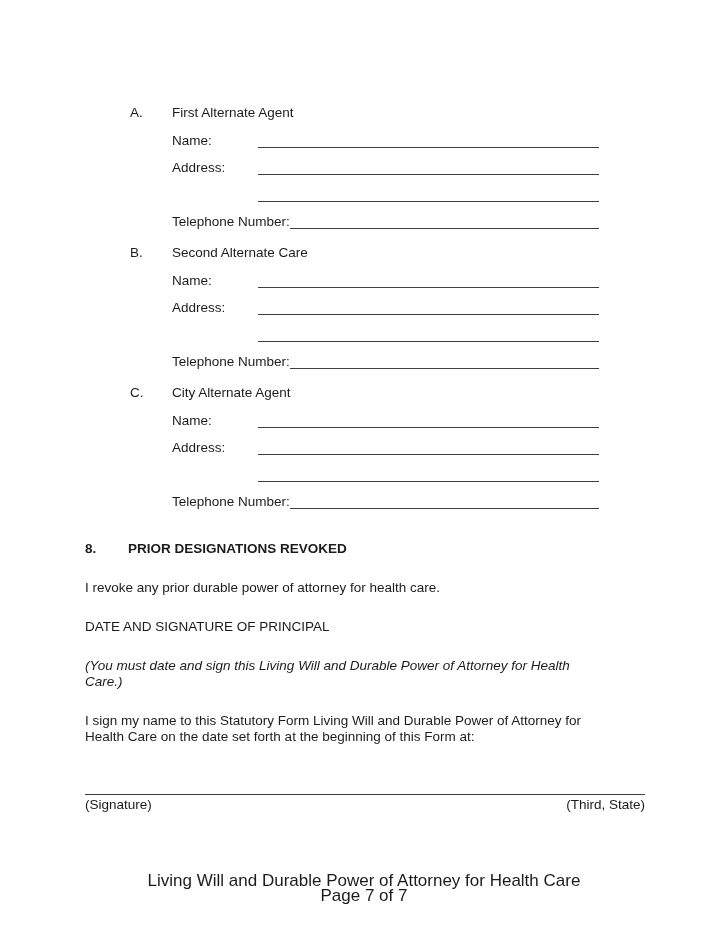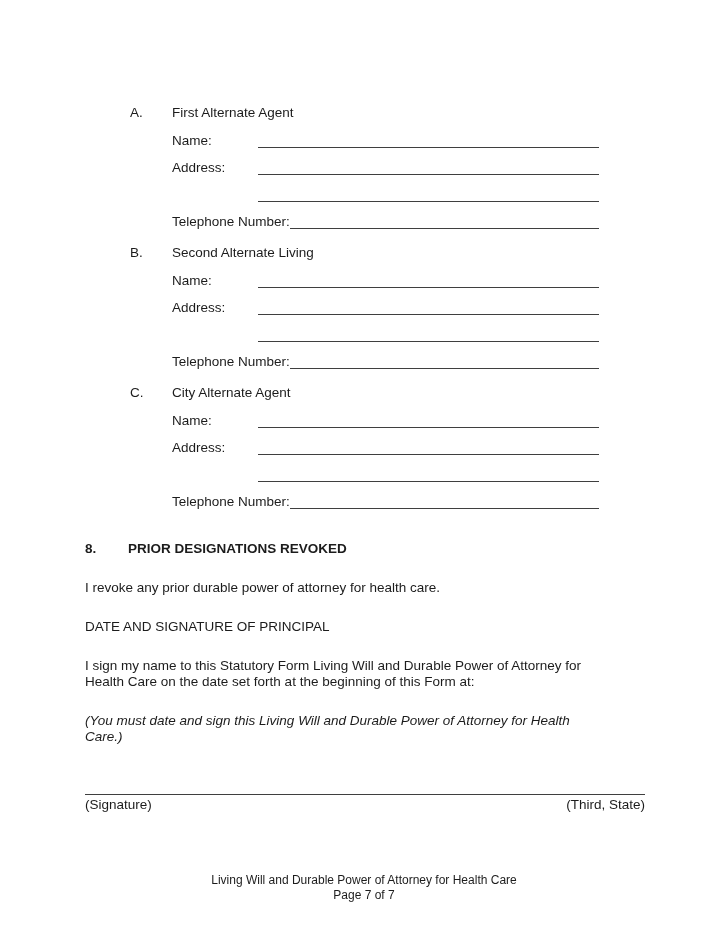--- a/index.html
+++ b/index.html
@@ -64,21 +64,21 @@
   .sig-labels {
     display: flex;
     justify-content: space-between;
     padding-top: 2px;
     line-height: 16px;
   }
   .footer {
     margin-top: 60px;
     width: 100%;
     text-align: center;
-    font-size: 12px;
+    font-size: 17px;
     line-height: 15px;
   }
 </style>
 </head>
 <body>
 
 <div class="page">
 
   <div class="agent">
     <div class="agent-header">
@@ -99,21 +99,21 @@
     </div>
     <div class="field-row">
       <span class="field-label auto">Telephone Number:</span>
       <span class="field-line"></span>
     </div>
   </div>
 
   <div class="agent">
     <div class="agent-header">
       <span class="agent-letter">B.</span>
-      <span>Second Alternate Living</span>
+      <span>Second Alternate Care</span>
     </div>
     <div class="field-row">
       <span class="field-label">Name:</span>
       <span class="field-line"></span>
     </div>
     <div class="field-row">
       <span class="field-label">Address:</span>
       <span class="field-line"></span>
     </div>
     <div class="field-row">
@@ -151,25 +151,25 @@
 
   <div class="h8">
     <span class="h8-num">8.</span>
     <span>PRIOR DESIGNATIONS REVOKED</span>
   </div>
 
   <div class="para">I revoke any prior durable power of attorney for health care.</div>
 
   <div class="para">DATE AND SIGNATURE OF PRINCIPAL</div>
 
+  <div class="para italic">(You must date and sign this Living Will and Durable Power of Attorney for Health
+Care.)</div>
+
   <div class="para">I sign my name to this Statutory Form Living Will and Durable Power of Attorney for
 Health Care on the date set forth at the beginning of this Form at:</div>
-
-  <div class="para italic">(You must date and sign this Living Will and Durable Power of Attorney for Health
-Care.)</div>
 
   <div class="sig">
     <div class="sig-line"></div>
     <div class="sig-labels">
       <span>(Signature)</span>
       <span>(Third, State)</span>
     </div>
   </div>
 
   <div class="footer">

